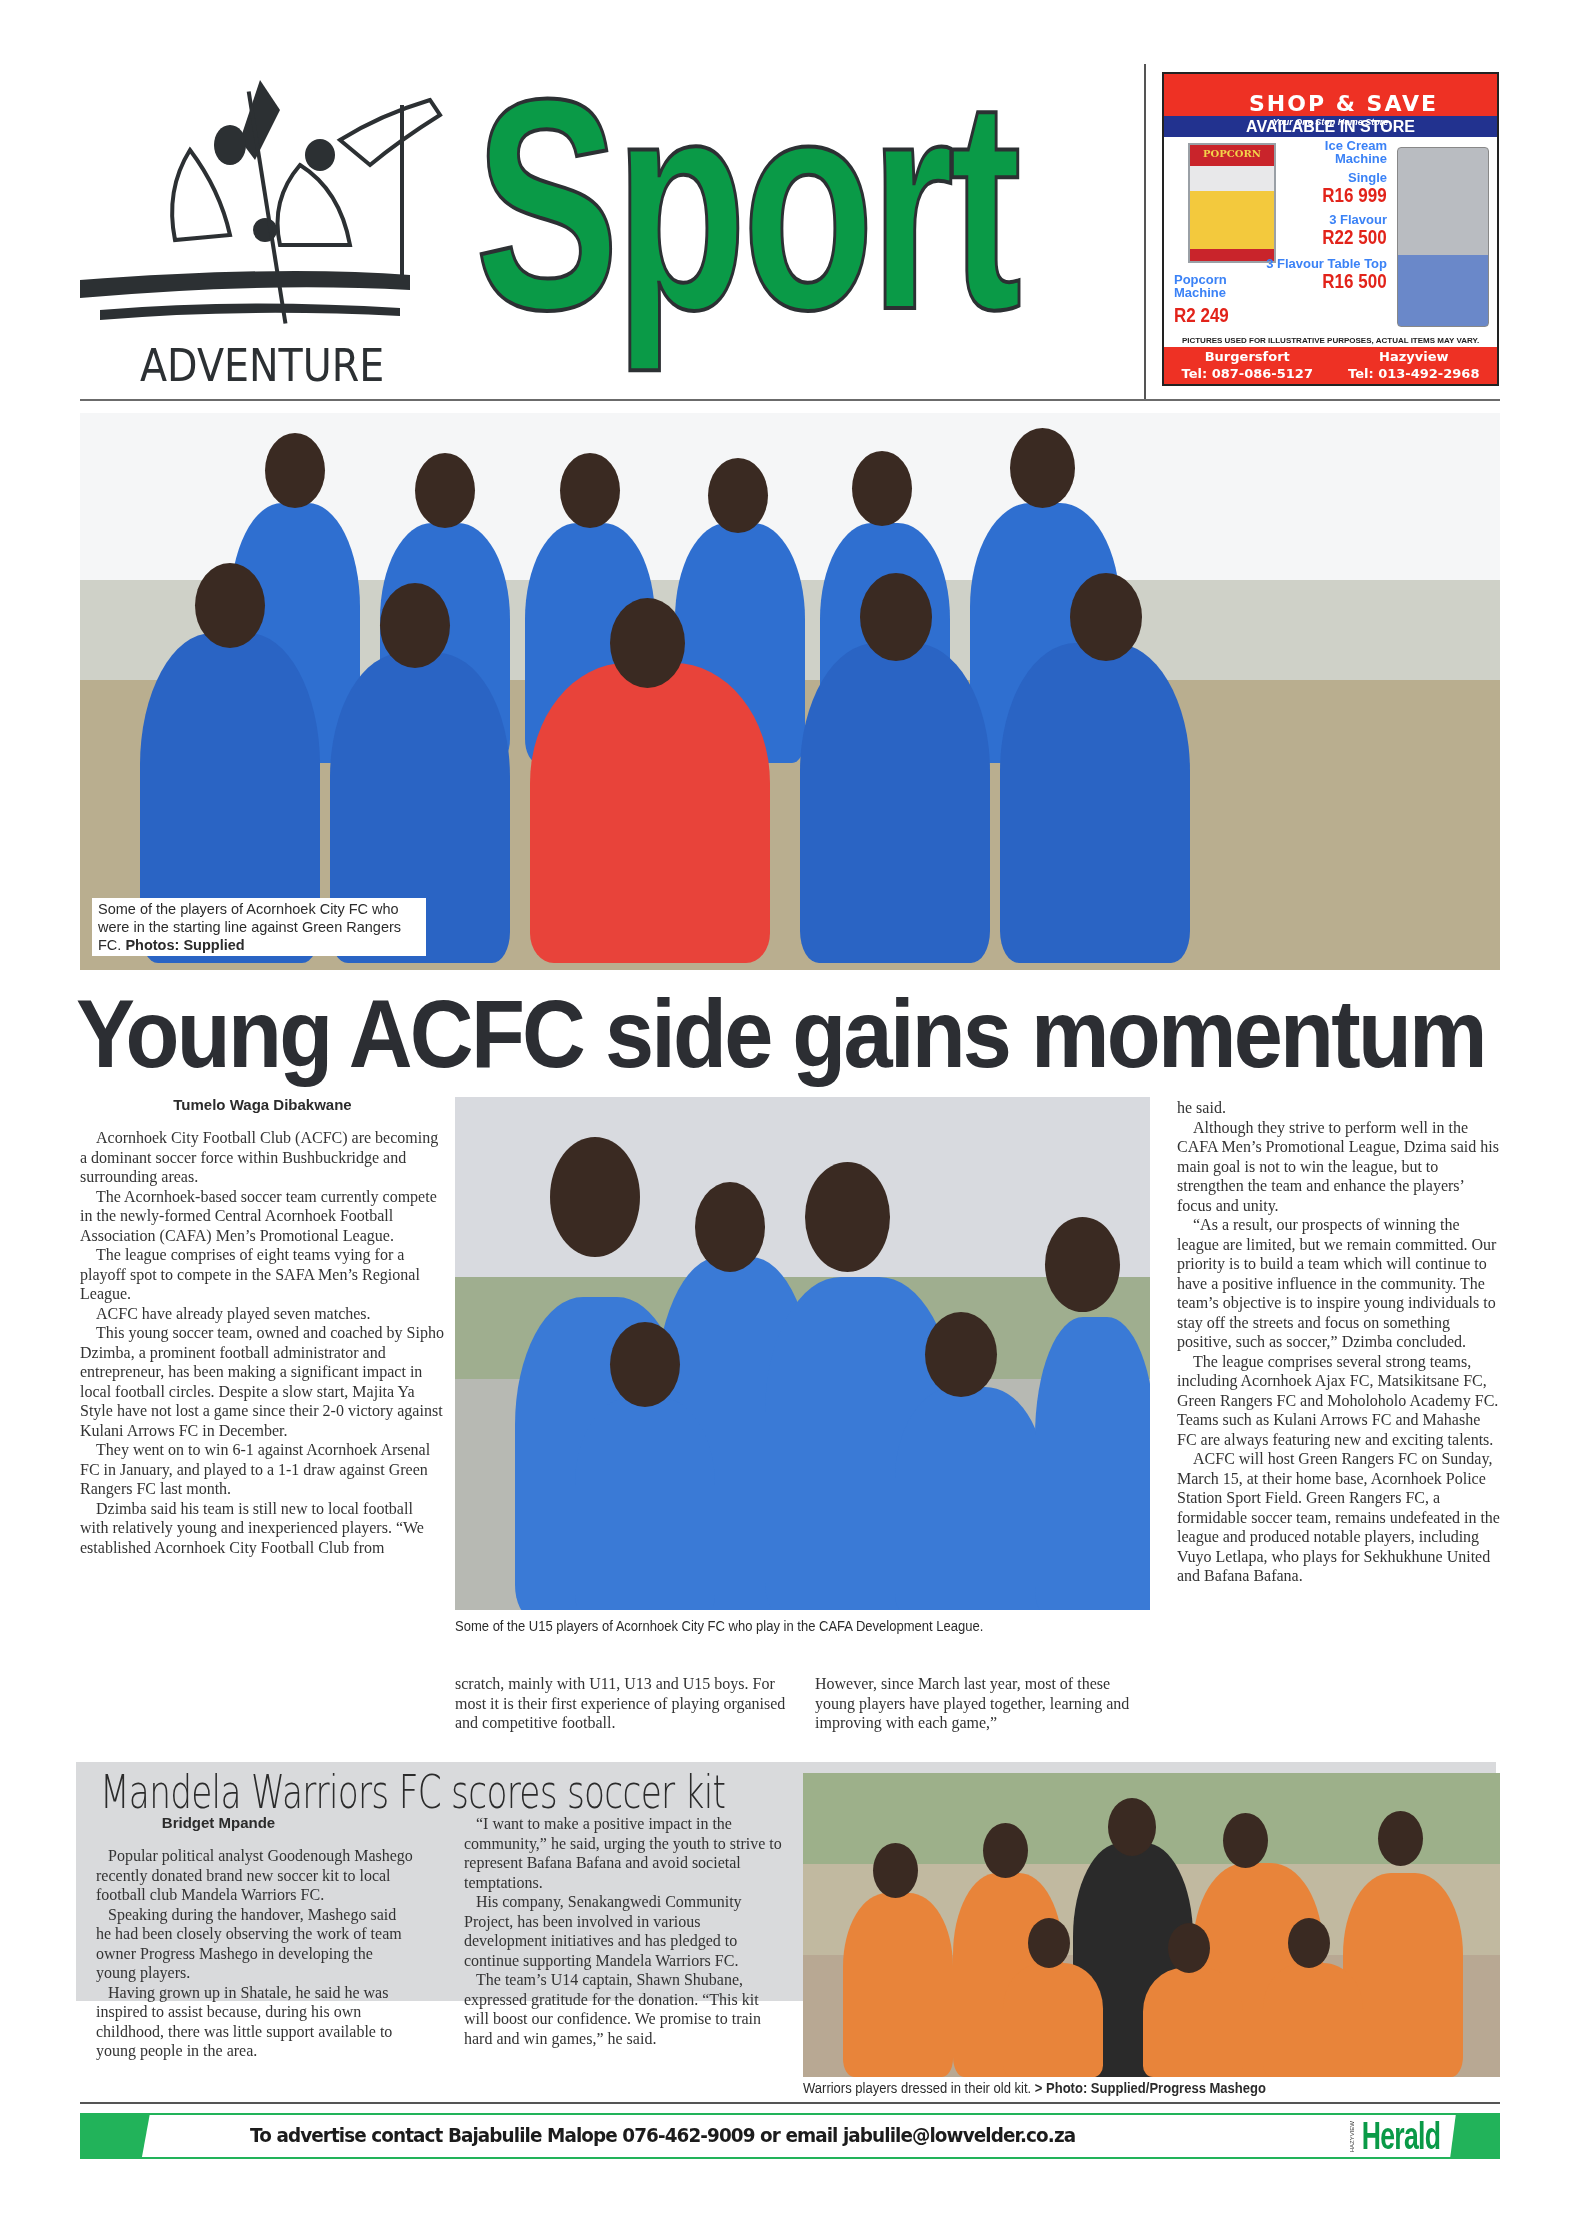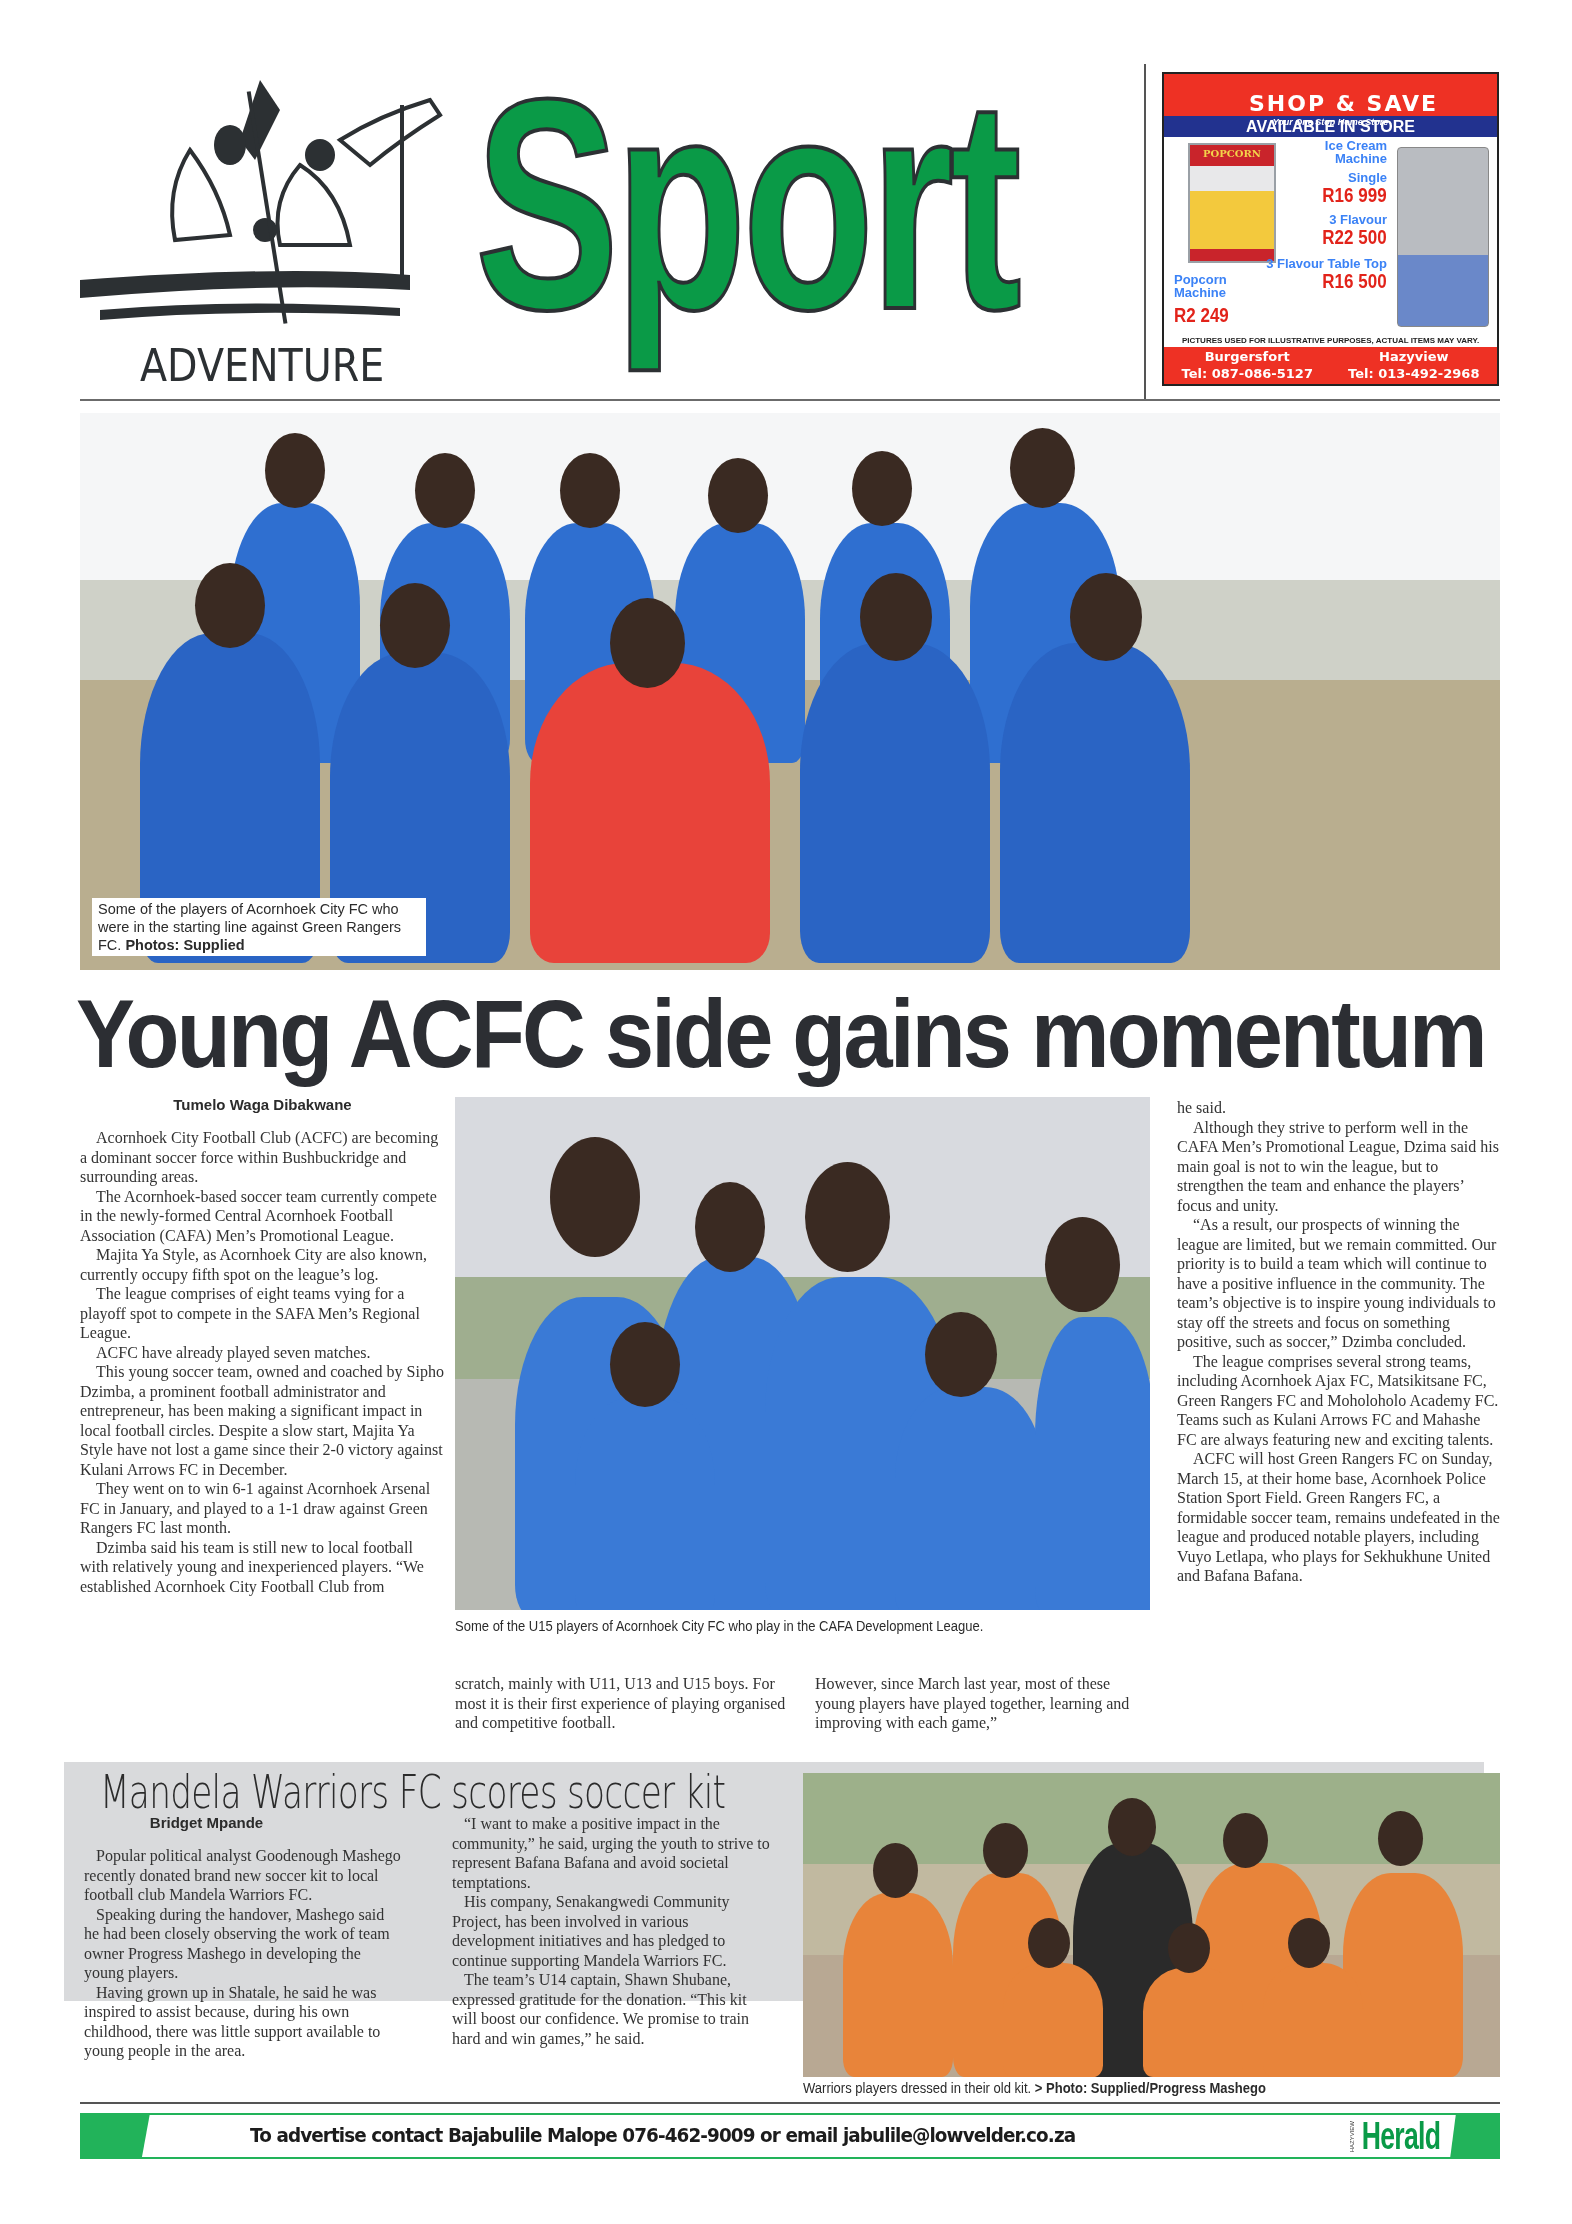--- a/index.html
+++ b/index.html
@@ -62,21 +62,21 @@
     transform: scaleX(0.92); transform-origin: left top; letter-spacing: -3px; }
 
   
   .byline { position: absolute; font-family: "Liberation Sans", sans-serif; font-weight: bold; font-size: 15px; color: #2b2b2b; text-align: center; }
   .col { position: absolute; font-size: 16px; line-height: 19.5px; color: #333; }
   .col p { text-indent: 16px; }
   .col p.noindent { text-indent: 0; }
   .u15-caption { position: absolute; left: 455px; top: 1618px; font-family: "Liberation Sans", sans-serif; font-size: 14px; color: #2b2b2b; transform: scaleX(0.93); transform-origin: left top; white-space: nowrap; }
 
   
-  .box2 { position: absolute; left: 64px; top: 1762px; width: 1420px; height: 239px; background: #d9dadc; }
+  .box2 { position: absolute; left: 76px; top: 1762px; width: 1420px; height: 239px; background: #d9dadc; }
   .box2-title { position: absolute; left: 100px; top: 1764px; white-space: nowrap;
     font-family: "DejaVu Sans", sans-serif; font-weight: 200; font-size: 47px; line-height: 56px; color: #2b2b2b;
     transform: scaleX(0.73); transform-origin: left top; letter-spacing: -1px; }
   .box2 .col2 { position: absolute; font-size: 16px; line-height: 19.5px; color: #333; }
   .col2 p { text-indent: 12px; }
   .warriors-caption { position: absolute; left: 803px; top: 2080px; font-family: "Liberation Sans", sans-serif; font-size: 14px; color: #2b2b2b; white-space: nowrap; transform: scaleX(0.93); transform-origin: left top; }
   .warriors-caption b { font-weight: bold; }
   .hrule-bottom { position: absolute; left: 80px; top: 2102px; width: 1420px; height: 2px; background: #555; }
 
   
@@ -184,21 +184,20 @@
   <b>Photos: Supplied</b>
 </div>
 
 <div class="headline">Young ACFC side gains momentum</div>
 
 <div class="byline" style="left:80px;top:1096px;width:365px;">Tumelo Waga Dibakwane</div>
 
 <div class="col" style="left:80px;top:1128px;width:365px;">
   <p>Acornhoek City Football Club (ACFC) are becoming a dominant soccer force within Bushbuckridge and surrounding areas.</p>
   <p>The Acornhoek-based soccer team currently compete in the newly-formed Central Acornhoek Football Association (CAFA) Men’s Promotional League.</p>
-  <p>Majita Ya Style, as Acornhoek City are also known, currently occupy fifth spot on the league’s log.</p>
   <p>The league comprises of eight teams vying for a playoff spot to compete in the SAFA Men’s Regional League.</p>
   <p>ACFC have already played seven matches.</p>
   <p>This young soccer team, owned and coached by Sipho Dzimba, a prominent football administrator and entrepreneur, has been making a significant impact in local football circles. Despite a slow start, Majita Ya Style have not lost a game since their 2-0 victory against Kulani Arrows FC in December.</p>
   <p>They went on to win 6-1 against Acornhoek Arsenal FC in January, and played to a 1-1 draw against Green Rangers FC last month.</p>
   <p>Dzimba said his team is still new to local football with relatively young and inexperienced players. “We established Acornhoek City Football Club from</p>
 </div>
 
 <div class="photo photo-u15" title="U15 players of Acornhoek City FC in blue kit">
   <div class="player" style="left:60px;top:200px;width:170px;height:320px;background:#3a7ad6;"></div>
   <div class="head" style="left:95px;top:40px;width:90px;height:120px;"></div>

